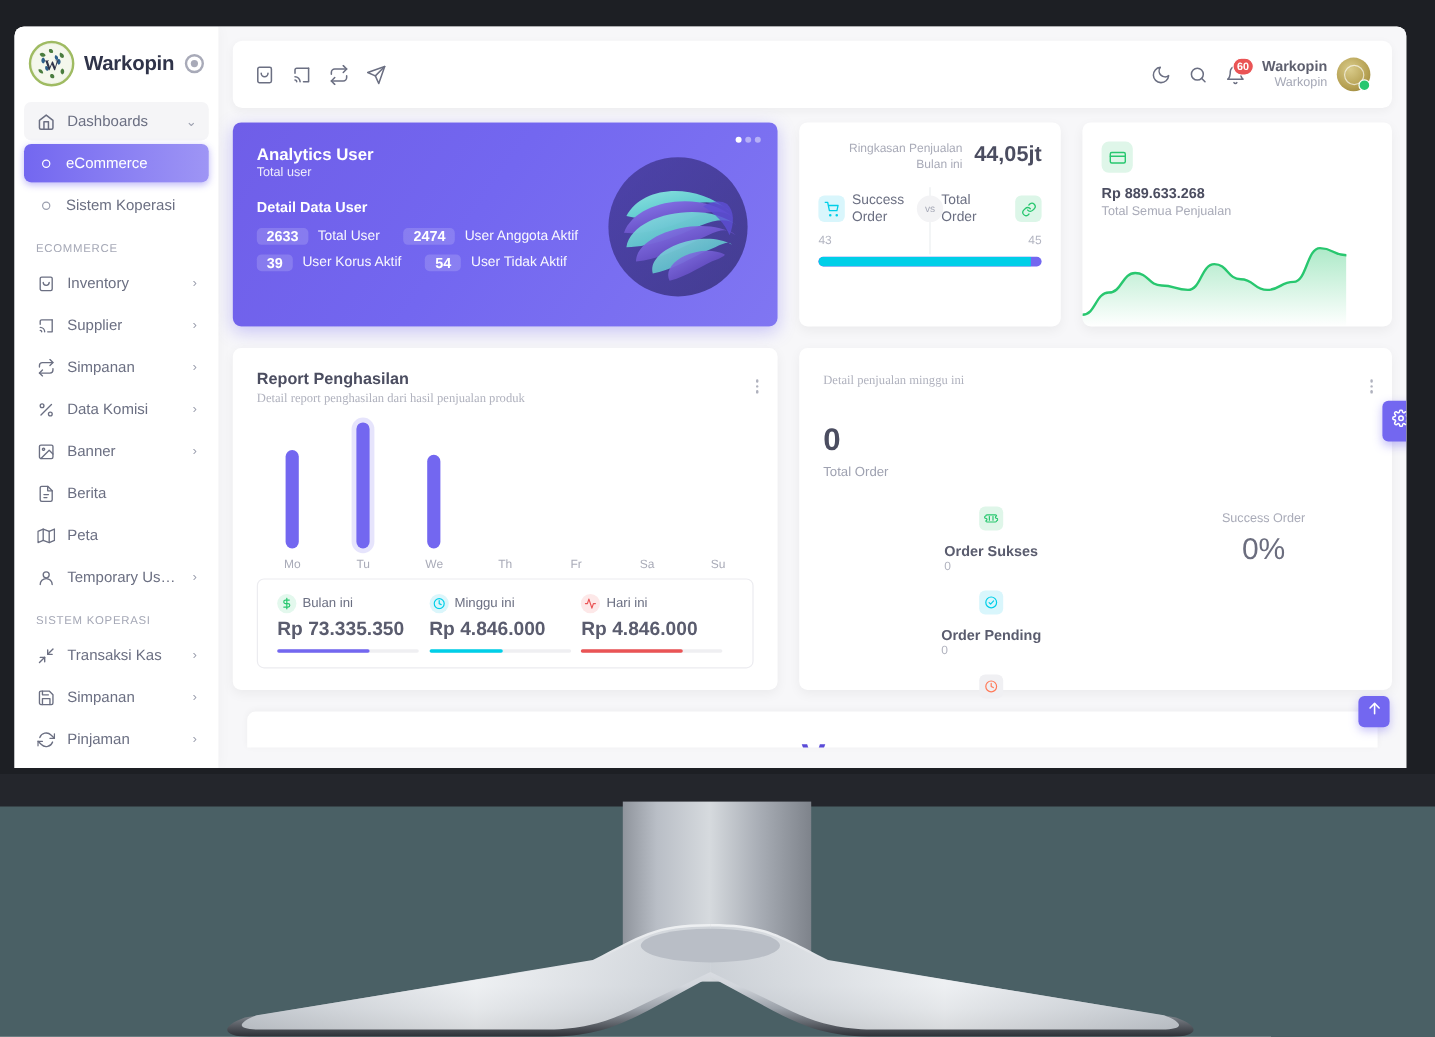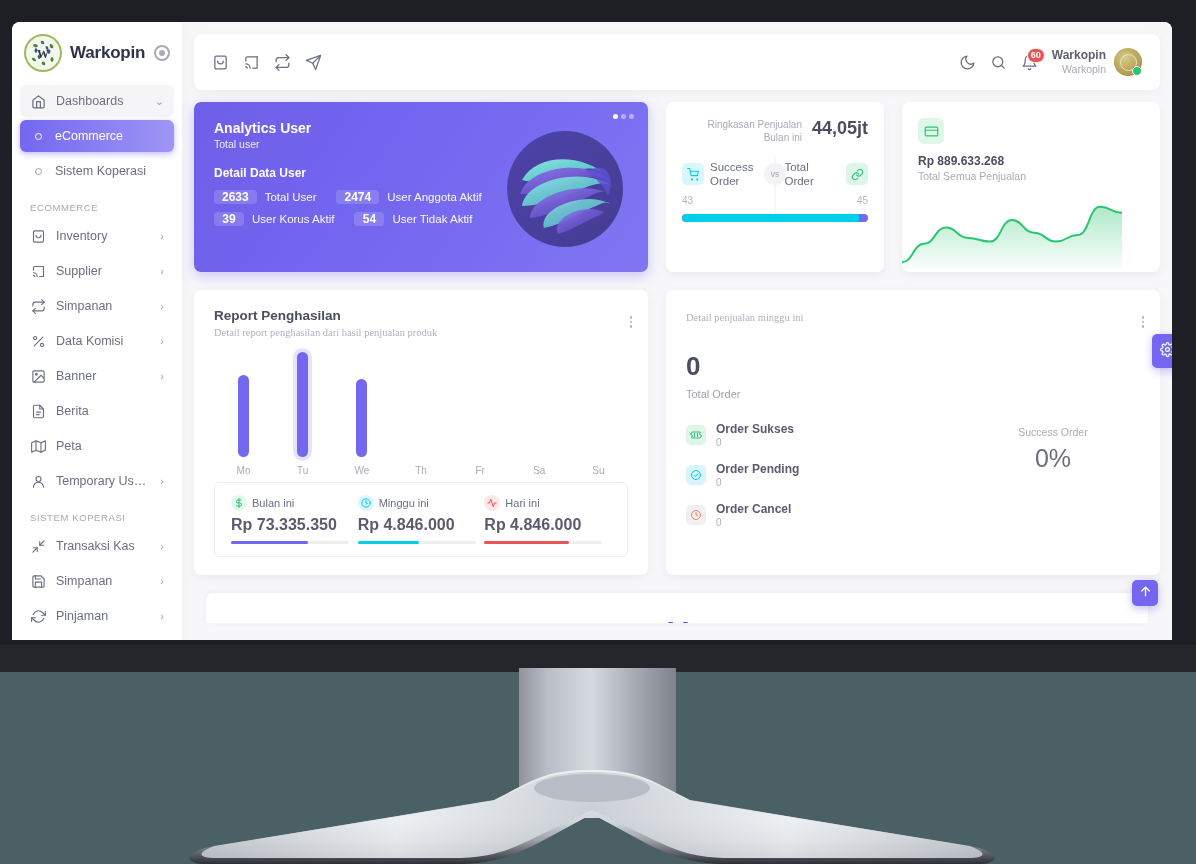--- a/index.html
+++ b/index.html
@@ -227,21 +227,21 @@
   .mini-val { font-size: 16px; font-weight: bold; color: #5a5c6e; margin-top: 5px; }
   .mini-track { margin-top: 7px; height: 3px; border-radius: 2px; background: #efeff2; width: 118px; }
   .mini-track > span { display: block; height: 100%; border-radius: 2px; }
 
   
   #report-penjualan-card { flex: 1; height: 285px; padding: 18px 20px; position: relative; }
   .rj-big { font-size: 26px; font-weight: bold; color: #4b4d60; margin-top: 28px; }
   .rj-cap { font-size: 11px; color: #9fa2b1; margin-top: 6px; }
   .rj-body { display: flex; margin-top: 22px; }
   .rj-list { flex: 0 0 280px; }
-  .rj-item { display: flex; align-items: center; gap: 10px; margin-bottom: 14px; }
+  .rj-item { display: flex; align-items: center; gap: 10px; margin-bottom: 14px; flex-direction: column; }
   .rj-ico { width: 20px; height: 20px; border-radius: 5px; display:flex;align-items:center;justify-content:center; flex:0 0 20px; }
   .rj-ico.g { background: #dff6e9; }
   .rj-ico.c { background: #d9f6fc; }
   .rj-ico.o { background: #f0f0f3; }
   .rj-name { font-size: 12px; font-weight: bold; color: #5a5c6e; }
   .rj-num { font-size: 10px; color: #b0b2be; margin-top: 1px; }
   .rj-right { flex: 1; text-align: center; padding-top: 4px; }
   .rj-rlab { font-size: 10.5px; color: #a9abb8; }
   .rj-pct { font-size: 25px; color: #6b6d7e; margin-top: 6px; }
 

